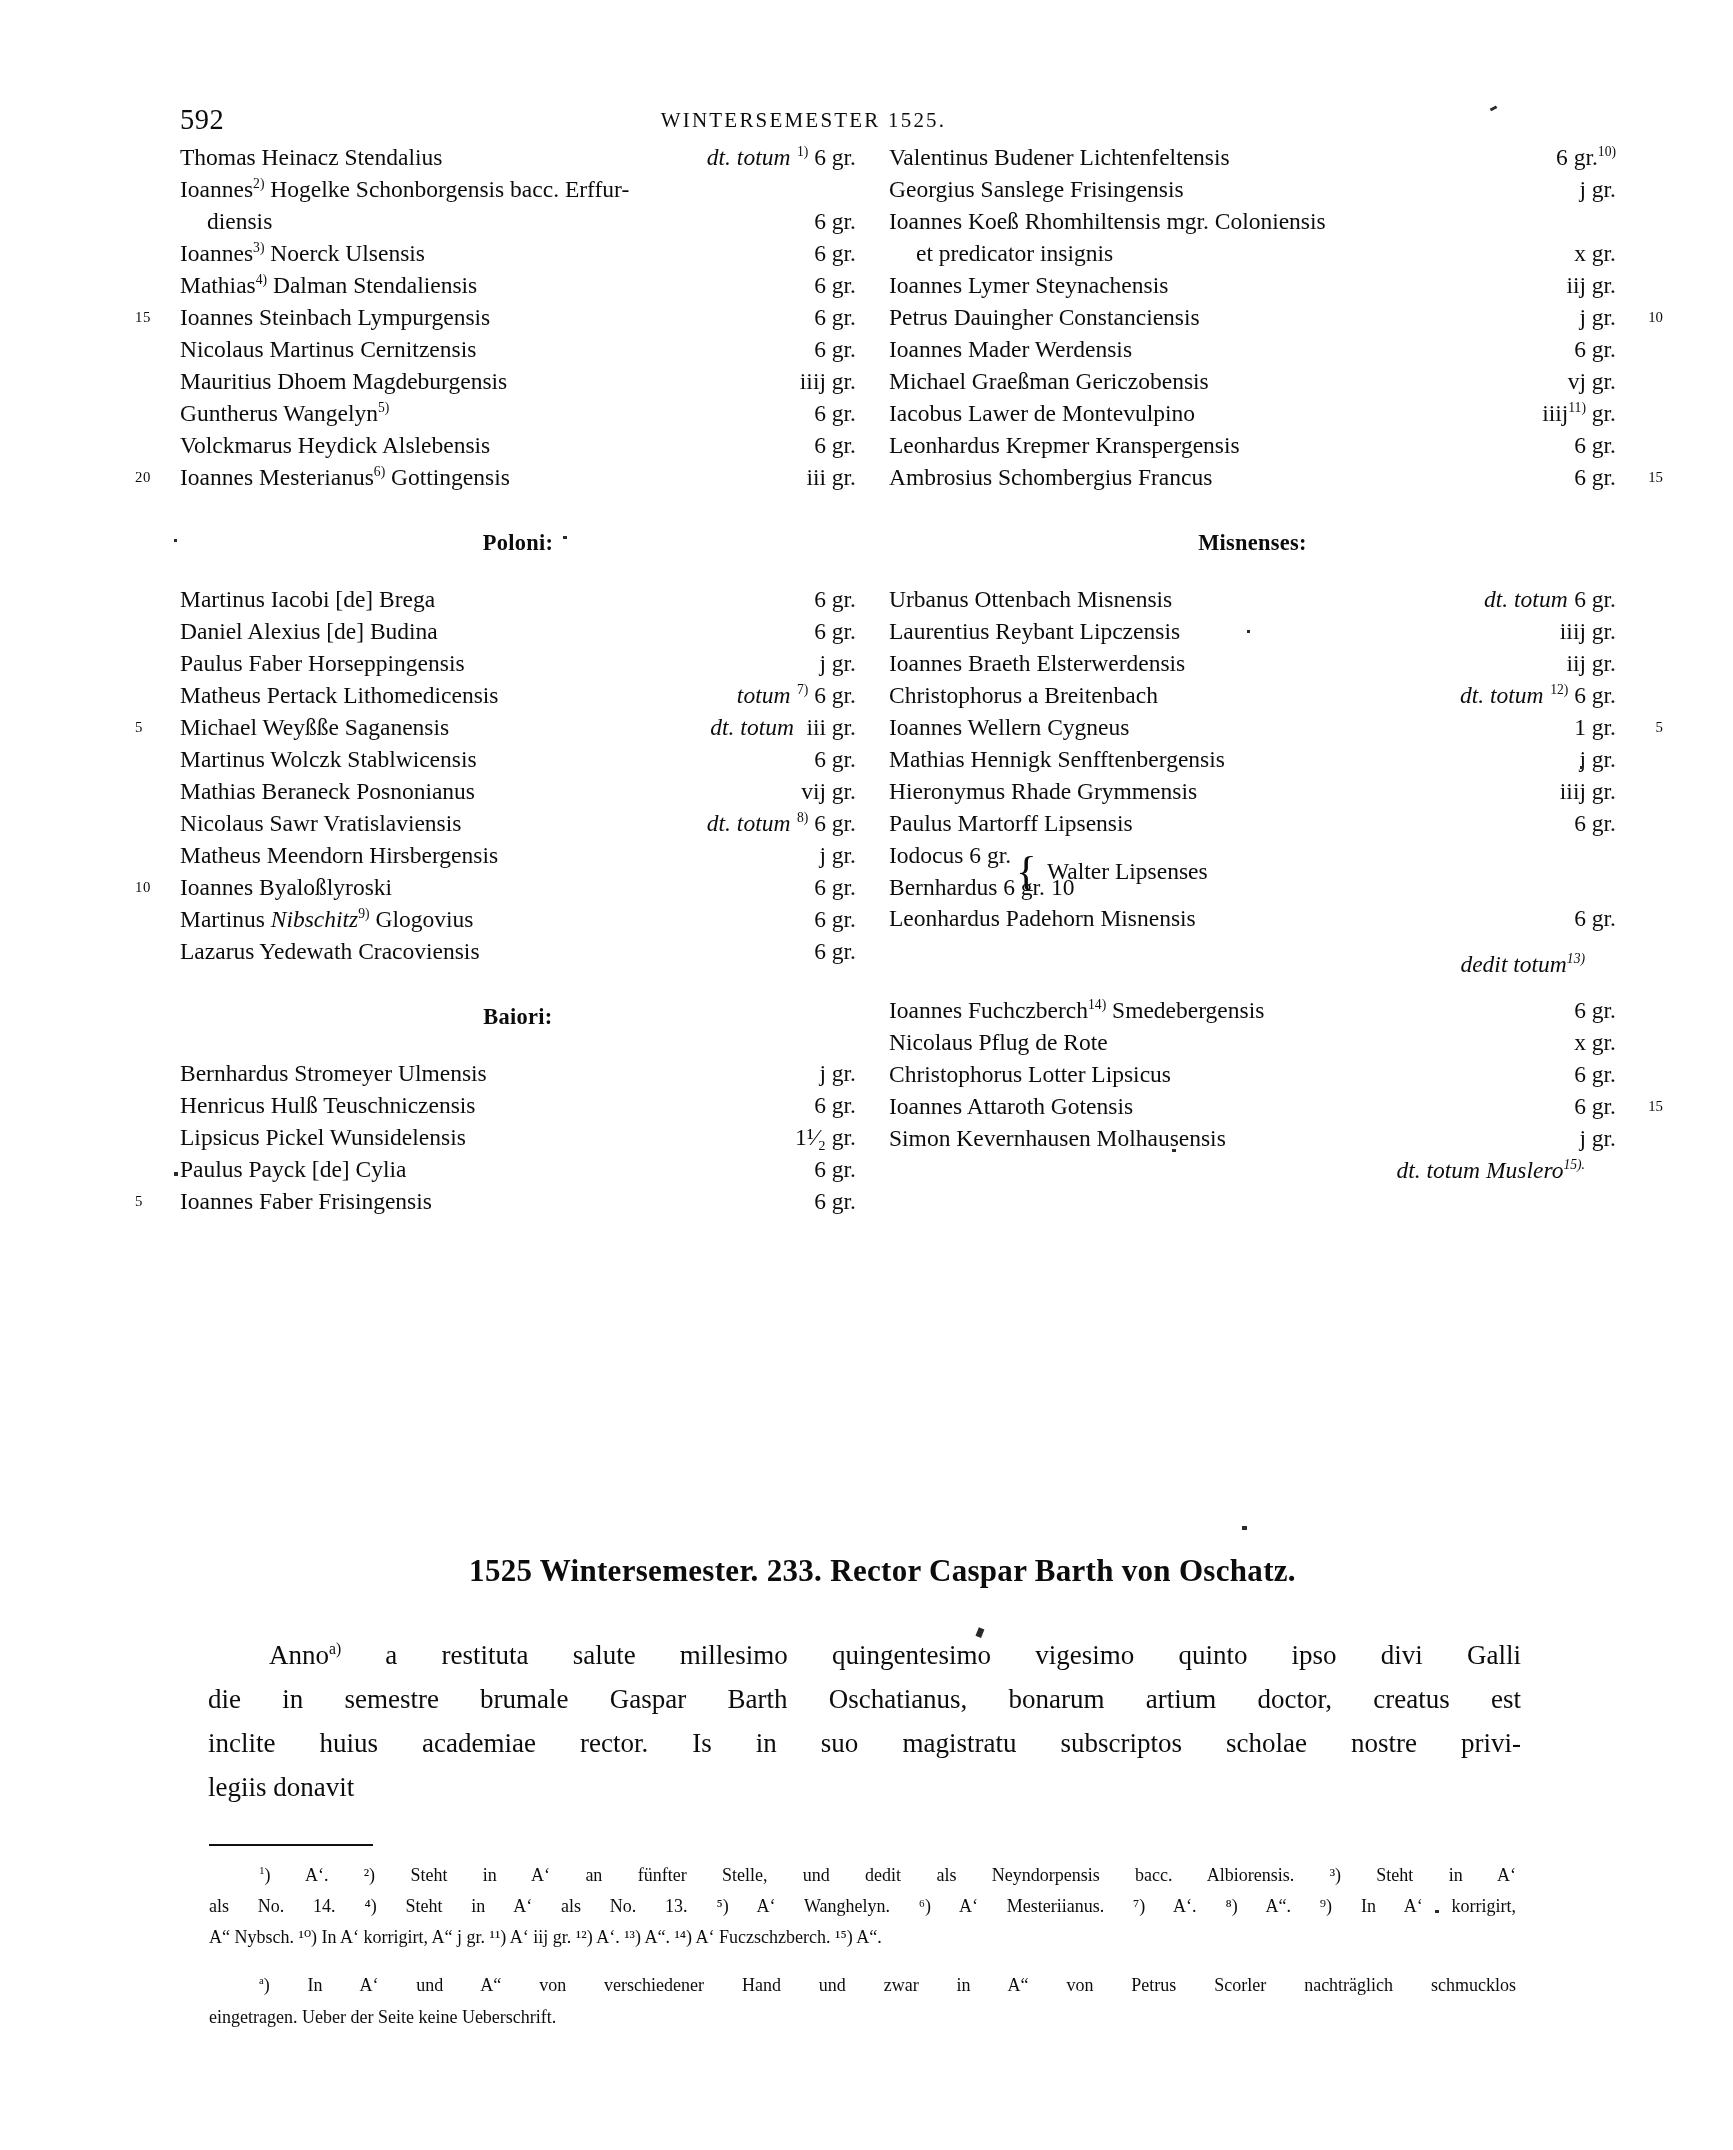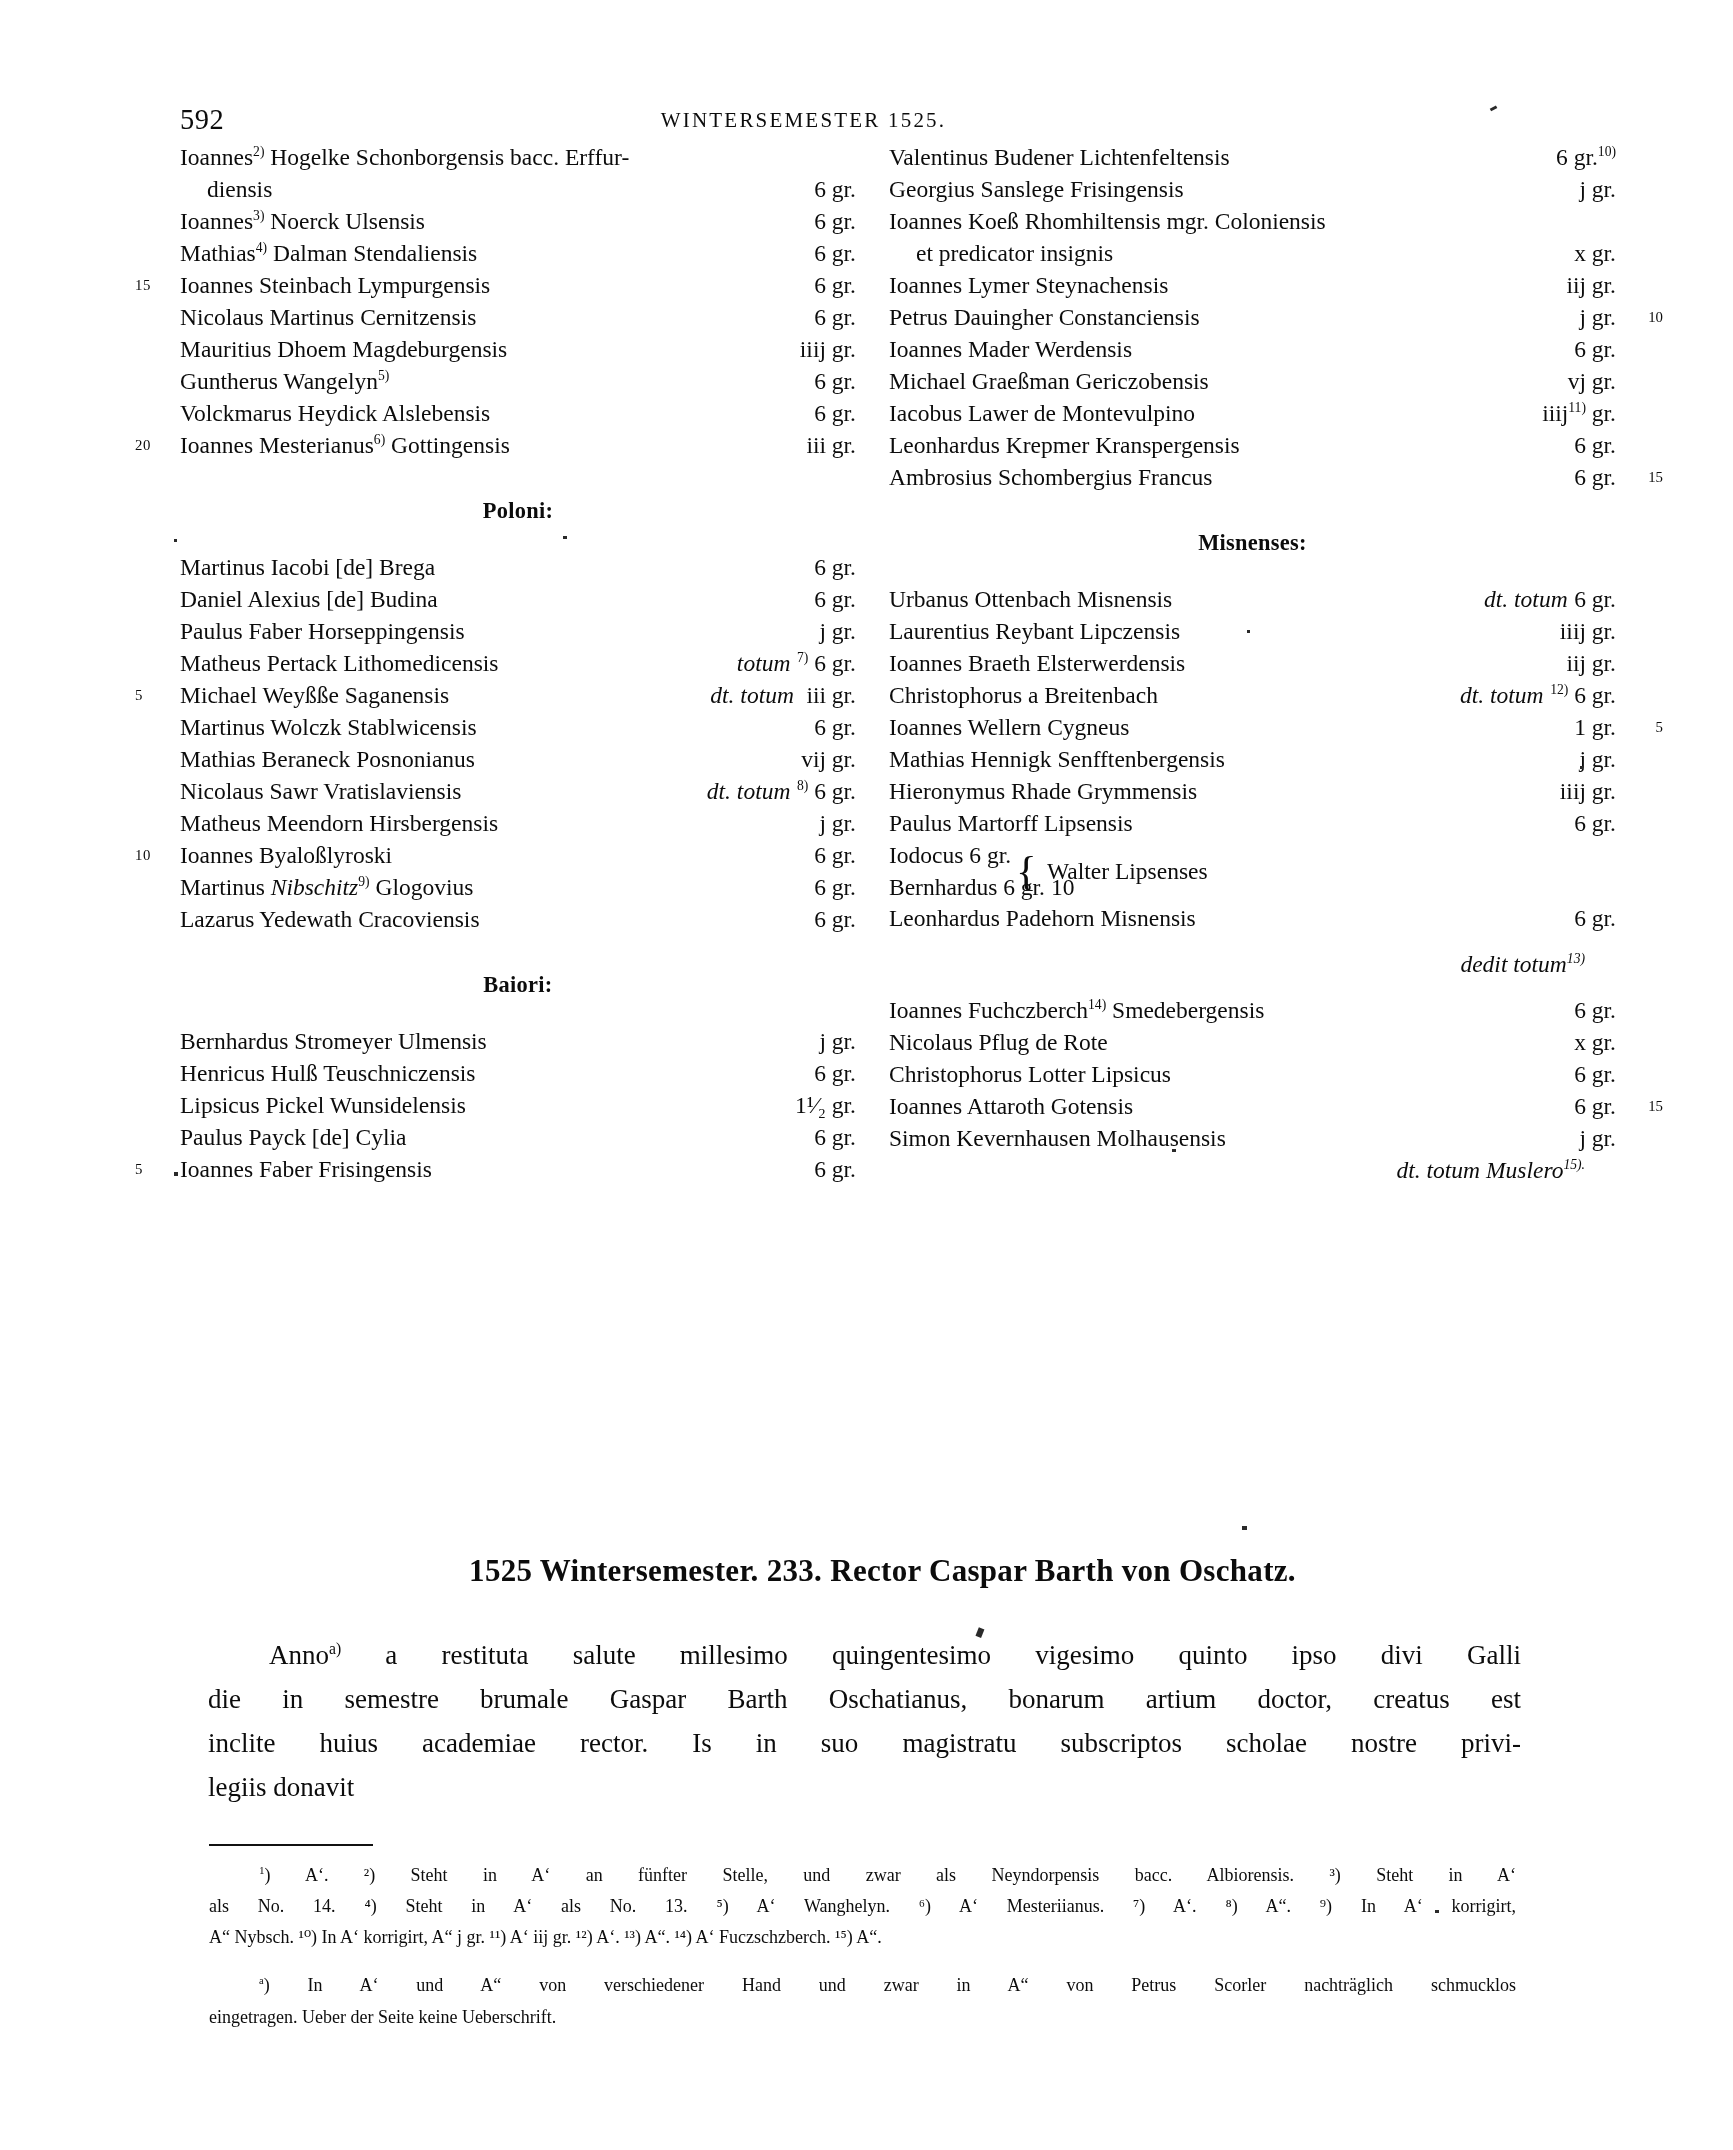--- a/index.html
+++ b/index.html
@@ -257,20 +257,27 @@
 
   <div class="runhead">
     <span class="folio">592</span>
     <span class="runtitle">WINTERSEMESTER 1525.</span>
   </div>
 
   <div class="cols">
 
     <div class="col col-left">
 
+      <div class="entry">
+        <span class="nm">Thomas Heinacz Stendalius</span>
+        <span class="amt">
+          <span class="note">dt. totum</span><sup>1)</sup>
+          <span>6 gr.</span>
+        </span>
+      </div>
 
       <div class="entry">
         <span class="nm"><span>Ioannes</span><sup>2)</sup><span> Hogelke Schonborgensis bacc. Erffur-</span></span>
       </div>
 
       <div class="entry">
         <span class="nm ind">diensis</span>
         <span class="amt">6 gr.</span>
       </div>
 
@@ -550,21 +557,21 @@
   <div class="bodypara">
     <span class="ln just"><span class="indent"></span><span>Anno</span><sup>a)</sup><span> a restituta salute millesimo quingentesimo vigesimo quinto ipso divi Galli</span></span>
     <span class="ln just">die in semestre brumale Gaspar Barth Oschatianus, bonarum artium doctor, creatus est</span>
     <span class="ln just">inclite huius academiae rector.  Is in suo magistratu subscriptos scholae nostre privi-</span>
     <span class="ln">legiis donavit</span>
   </div>
 
   <div class="fnrule"></div>
 
   <div class="footnotes">
-    <span class="fl"><span class="find"></span><sup>1</sup><span>) A‘.   ²) Steht in A‘ an fünfter Stelle, und zwar als Neyndorpensis bacc. Albiorensis.   ³) Steht in A‘</span></span>
+    <span class="fl"><span class="find"></span><sup>1</sup><span>) A‘.   ²) Steht in A‘ an fünfter Stelle, und dedit als Neyndorpensis bacc. Albiorensis.   ³) Steht in A‘</span></span>
     <span class="fl">als No. 14.  ⁴) Steht in A‘ als No. 13.  ⁵) A‘ Wanghelyn.  ⁶) A‘ Mesteriianus.   ⁷) A‘.  ⁸) A“.   ⁹) In A‘ korrigirt,</span>
     <span class="fl last">A“ Nybsch.  ¹⁰) In A‘ korrigirt, A“ j gr.  ¹¹) A‘ iij gr.  ¹²) A‘.  ¹³) A“.  ¹⁴) A‘ Fuczschzberch.  ¹⁵) A“.</span>
   </div>
 
   <div class="fnote-b">
     <span class="fl"><span class="find"></span><sup>a</sup><span>) In A‘ und A“ von verschiedener Hand und zwar in A“ von Petrus Scorler nachträglich schmucklos</span></span>
     <span class="fl last">eingetragen.  Ueber der Seite keine Ueberschrift.</span>
   </div>
 
   <span class="speck" style="left:1490px;top:107px;width:6.6px;height:2.7px;transform:rotate(-28deg);"></span>

